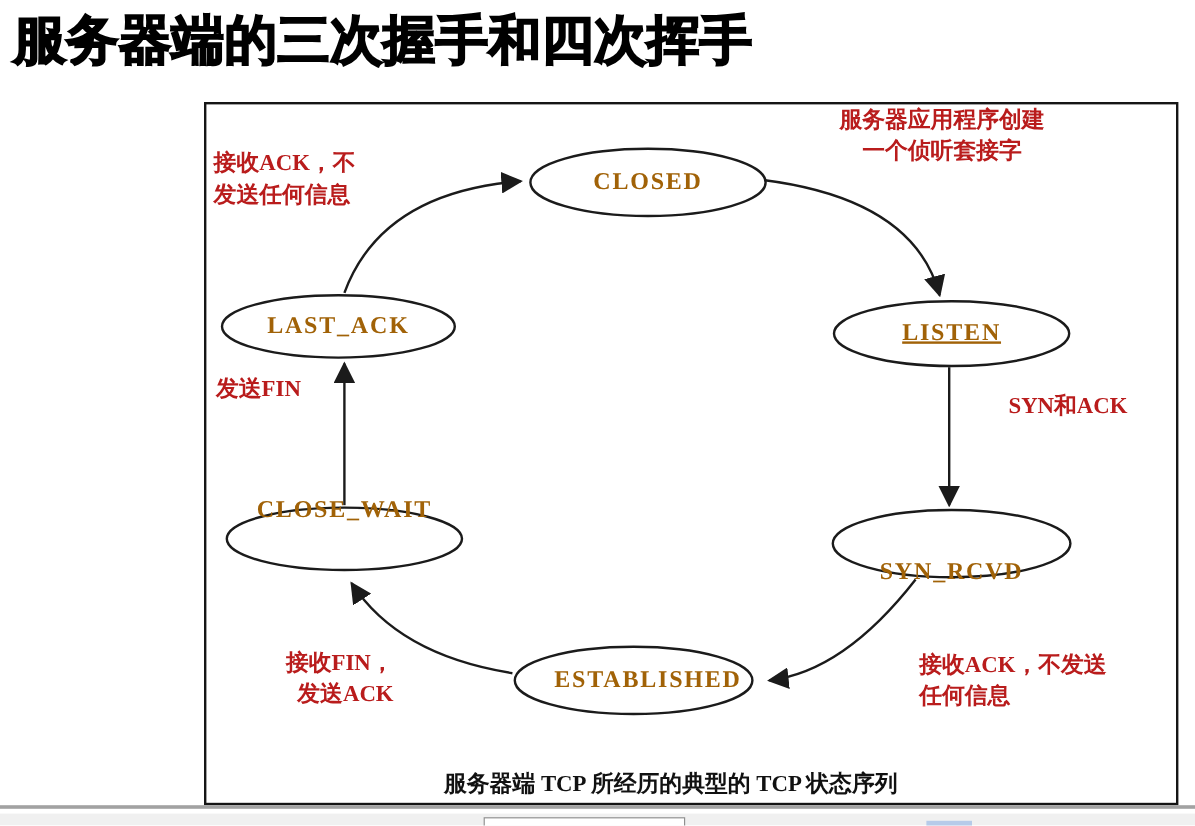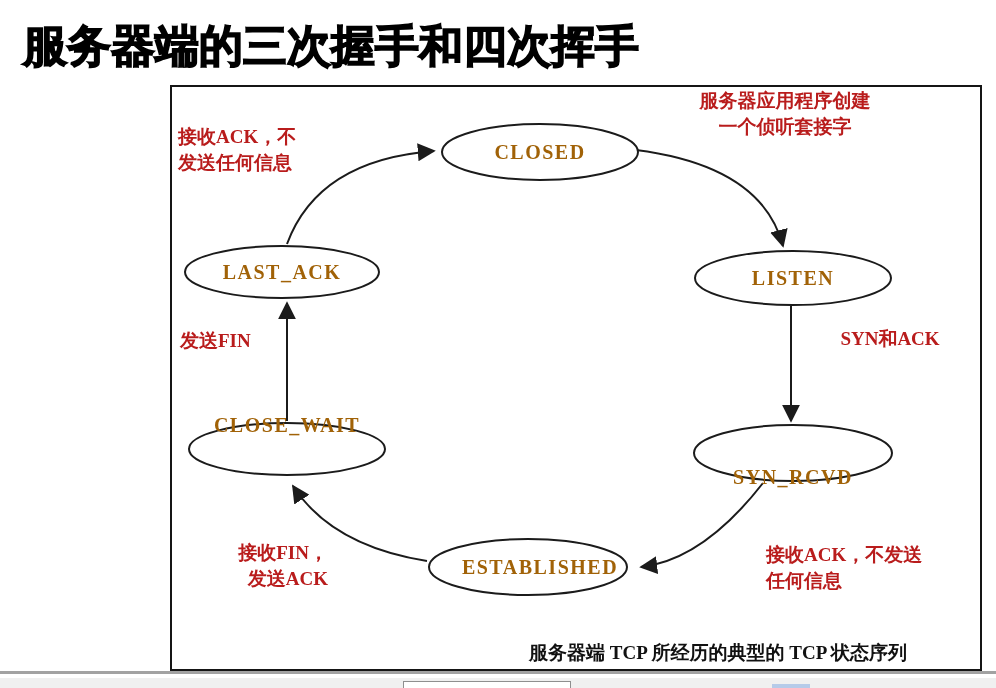--- a/index.html
+++ b/index.html
@@ -1,21 +1,21 @@
 <!DOCTYPE html>
 <html><head>
 <meta charset="utf-8">
 <style>
   html,body{margin:0;padding:0;background:#ffffff;}
   body{width:996px;height:688px;overflow:hidden;position:relative;
        font-family:"Liberation Serif","DejaVu Serif",serif;}
   .stage{position:absolute;inset:0;background:#fff;}
 
   .page-title{
-    position:absolute;left:7px;top:2px;margin:16px;
+    position:absolute;left:7px;top:2px;margin:4px;
     font-family:"DejaVu Sans","Liberation Sans",sans-serif;
     font-weight:900;font-size:44px;line-height:56px;color:#000;
     letter-spacing:0px;-webkit-text-stroke:1.5px #000;white-space:nowrap;
   }
 
   .diagram-box{
     position:absolute;left:170px;top:85px;width:808px;height:582px;
     border:2px solid #151515;background:#fff;
   }
 
@@ -27,21 +27,21 @@
     font-weight:bold;font-size:20px;color:#a16207;letter-spacing:1.5px;white-space:nowrap;
   }
 
   .annot{
     position:absolute;font-weight:bold;font-size:19px;line-height:26px;color:#b91c1c;
     font-family:"Liberation Serif","DejaVu Serif",serif;white-space:nowrap;
   }
   .annot.center{text-align:center;}
 
   .caption{
-    position:absolute;left:387px;top:640px;width:520px;text-align:right;
+    position:absolute;left:370px;top:640px;width:520px;text-align:left;
     font-weight:bold;font-size:19px;color:#111;white-space:nowrap;
     font-family:"Liberation Serif","DejaVu Serif",serif;
   }
 
   .divider-line{position:absolute;left:0;top:671px;width:996px;height:3px;background:#a2a2a2;}
   .toolbar{position:absolute;left:0;top:678px;width:996px;height:10px;background:#f0f0f0;}
   .toolbar-textbox{position:absolute;left:403px;top:681px;width:168px;height:12px;
     background:#fff;border:1px solid #8f8f8f;box-sizing:border-box;}
   .toolbar-button{position:absolute;left:772px;top:684px;width:38px;height:8px;background:#b6cbe9;}
 </style>
@@ -70,41 +70,41 @@
 
     <ellipse cx="540" cy="152" rx="98" ry="28" fill="#fff" stroke="#1b1b1b" stroke-width="2"></ellipse>
     <ellipse cx="793" cy="278" rx="98" ry="27" fill="#fff" stroke="#1b1b1b" stroke-width="2"></ellipse>
     <ellipse cx="793" cy="453" rx="99" ry="28" fill="#fff" stroke="#1b1b1b" stroke-width="2"></ellipse>
     <ellipse cx="528" cy="567" rx="99" ry="28" fill="#fff" stroke="#1b1b1b" stroke-width="2"></ellipse>
     <ellipse cx="287" cy="449" rx="98" ry="26" fill="#fff" stroke="#1b1b1b" stroke-width="2"></ellipse>
     <ellipse cx="282" cy="272" rx="97" ry="26" fill="#fff" stroke="#1b1b1b" stroke-width="2"></ellipse>
   </svg>
 
   <div class="state-label" style="left:540px;top:152px;">CLOSED</div>
-  <div class="state-label" style="left:793px;top:278px;">LISTEN</div>
+  <div class="state-label" style="left:793px;top:278px;text-decoration:underline;">LISTEN</div>
   <div class="state-label" style="left:793px;top:453px;margin-top:24px;">SYN_RCVD</div>
   <div class="state-label" style="left:528px;top:567px;margin-left:12px;">ESTABLISHED</div>
   <div class="state-label" style="left:287px;top:425px;">CLOSE_WAIT</div>
   <div class="state-label" style="left:282px;top:272px;">LAST_ACK</div>
 
   <div class="annot" style="left:178px;top:124px;">
     <div>接收ACK，不</div>
     <div>发送任何信息</div>
   </div>
 
   <div class="annot center" style="left:645px;top:88px;width:280px;">
     <div>服务器应用程序创建</div>
     <div>一个侦听套接字</div>
   </div>
 
   <div class="annot center" style="left:800px;top:326px;width:180px;">
     <div>SYN和ACK</div>
   </div>
 
-  <div class="annot" style="left:180px;top:328px;">发送FIN</div>
+  <div class="annot" style="left:180px;top:312px;">发送FIN</div>
 
   <div class="annot center" style="left:188px;top:540px;width:140px;text-align:right;">
     <div>接收FIN，</div>
     <div>发送ACK</div>
   </div>
 
   <div class="annot" style="left:766px;top:542px;">
     <div>接收ACK，不发送</div>
     <div>任何信息</div>
   </div>

